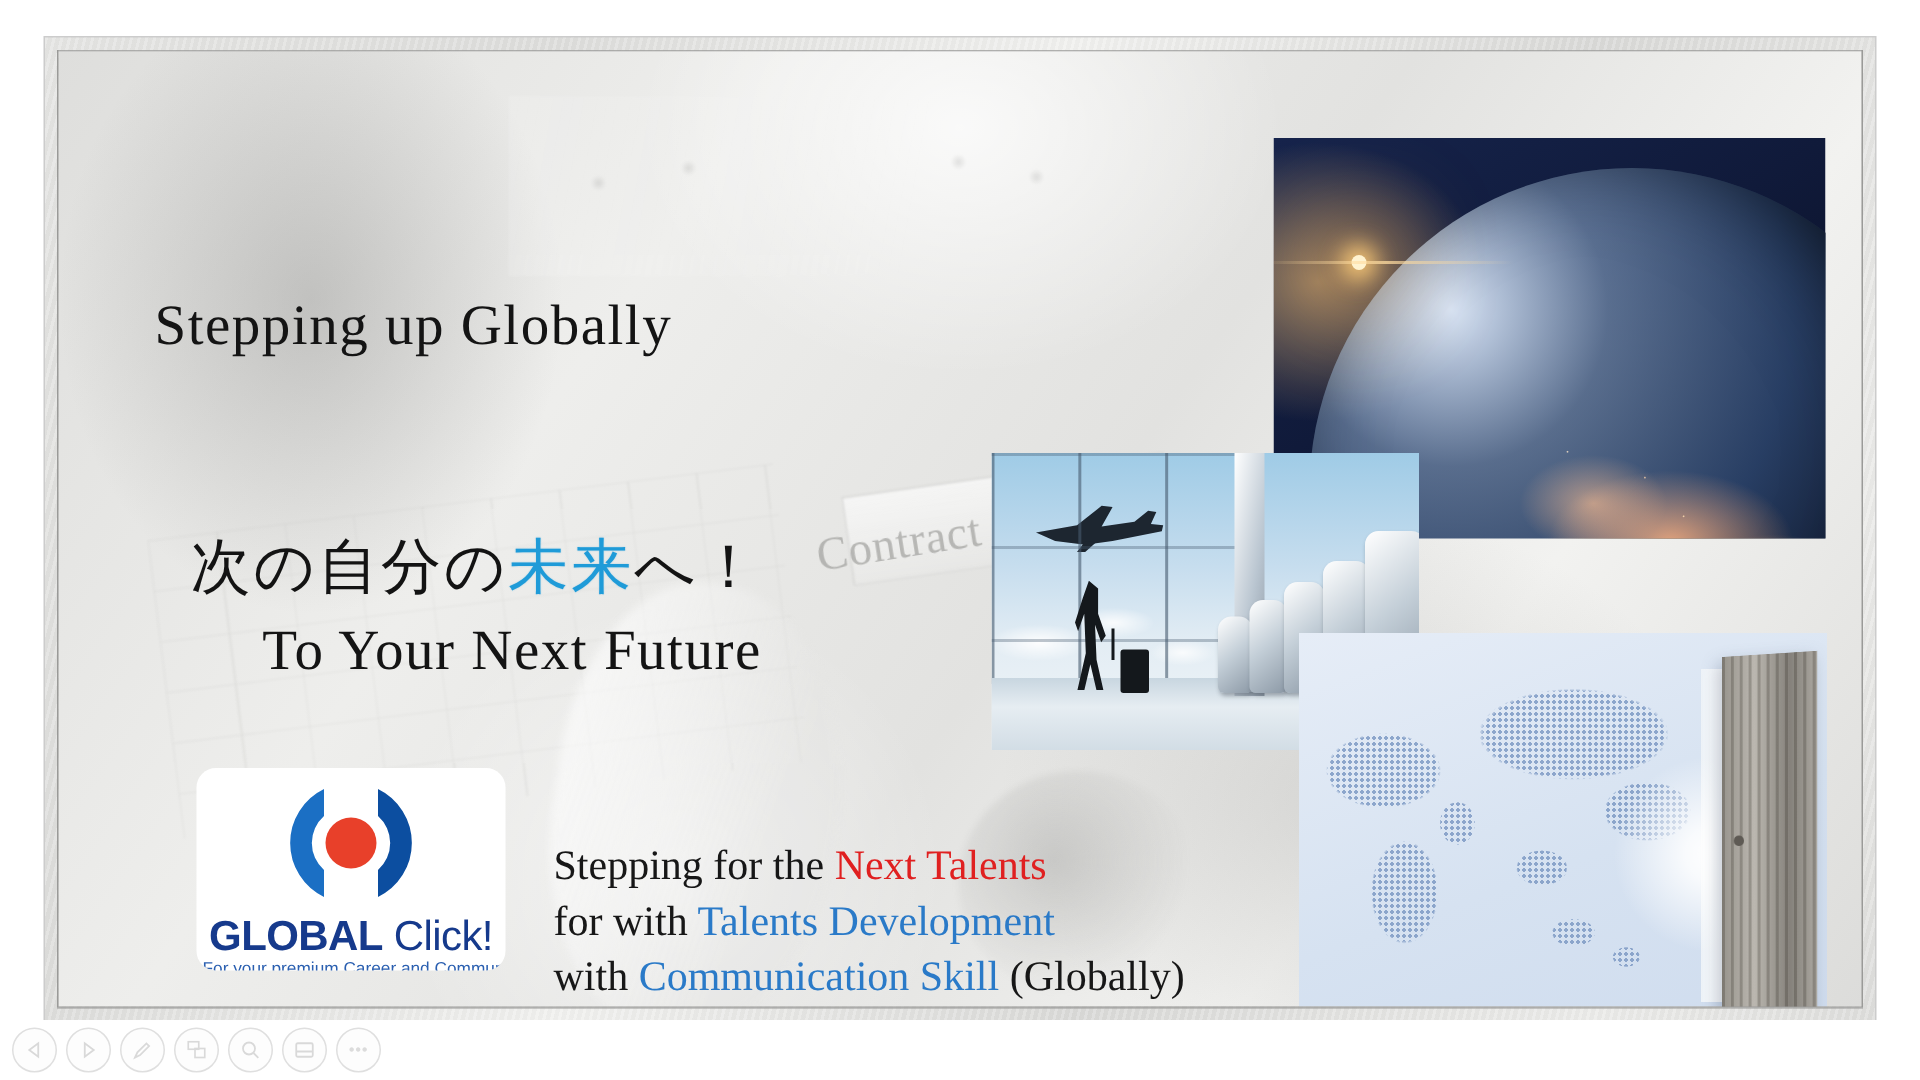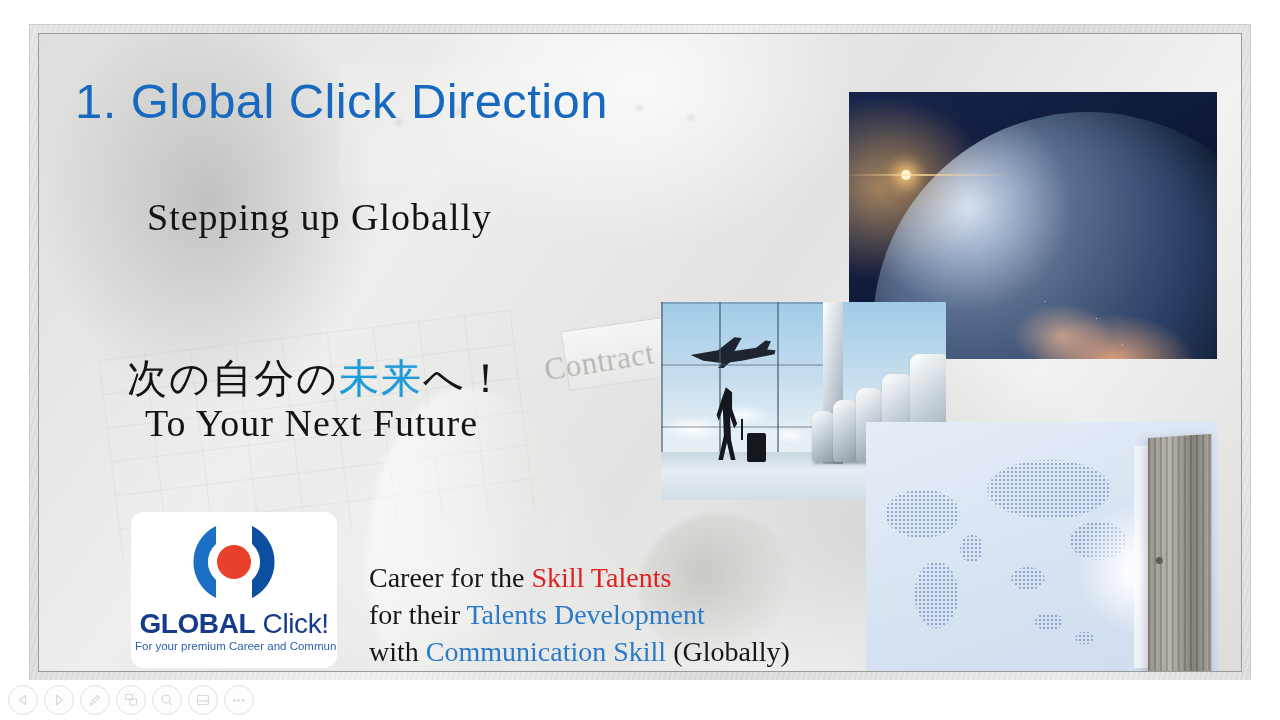--- a/index.html
+++ b/index.html
@@ -173,23 +173,23 @@
   .en-line {
     font-family: "Liberation Serif", serif;
     font-size: 38px;
     color: #141414;
     letter-spacing: 1px;
     white-space: nowrap;
     line-height: 1.15;
   }
 
   #msg1 { left: 64px; top: 160px; }
-  #msg1 .en-line { margin-left: 44px; margin-top: 2px; }
+  #msg1 .en-line { margin-top: 2px; }
   #msg2 { left: 88px; top: 322px; }
-  #msg2 .en-line { margin-left: 18px; margin-top: 2px; }
+  #msg2 .en-line { margin-left: 18px; margin-top: 13px; text-align: right; }
 
   
   .support {
     position: absolute;
     left: 330px;
     top: 525px;
     z-index: 6;
     font-family: "Liberation Serif", serif;
     font-size: 28px;
     line-height: 1.33;
@@ -205,21 +205,21 @@
     left: 92px;
     top: 478px;
     width: 206px;
     height: 200px;
     z-index: 6;
   }
   .logo-card {
     position: absolute;
     left: 0; top: 0;
     width: 206px;
-    height: 156px;
+    height: 135px;
     background: #ffffff;
     border-radius: 13px;
     overflow: hidden;
   }
   .logo-mark {
     position: absolute;
     left: 50%;
     transform: translateX(-50%);
     top: 8px;
     width: 96px;
@@ -485,34 +485,33 @@
     <div class="slide">
 
       <div class="bg-photo"></div>
       <div class="bg-sockets"></div>
       <div class="bg-keys"></div>
       <div class="bg-sleeve"></div>
       <div class="bg-watch"></div>
       <div class="bg-paper"></div>
       <div class="bg-contract">Contract</div>
 
-      <div class="slide-title">1. Global Click Direction</div>
 
       <div class="msg-block" id="msg1">
         <div class="en-line">Stepping up Globally</div>
       </div>
 
       <div class="msg-block" id="msg2">
         <div class="jp-line"><span>次の自分の</span><span class="hl">未来</span><span>へ！</span></div>
         <div class="en-line">To Your Next Future</div>
       </div>
 
       <div class="support">
-        <div><span>Career for the </span><span class="red">Skill Talents</span></div>
-        <div><span>for their </span><span class="blue">Talents Development</span></div>
+        <div><span>Stepping for the </span><span class="red">Next Talents</span></div>
+        <div><span>for with </span><span class="blue">Talents Development</span></div>
         <div><span>with </span><span class="blue">Communication Skill</span><span> (Globally)</span></div>
       </div>
 
       <div class="logo-wrap">
         <div class="logo-card">
           <div class="logo-mark">
             <svg viewBox="0 0 96 84" width="96" height="84">
               <path d="M30 6 A40 40 0 0 0 30 78 L30 60 A24 24 0 0 1 30 24 Z" fill="#1b6fc4"></path>
               <path d="M66 6 A40 40 0 0 1 66 78 L66 60 A24 24 0 0 0 66 24 Z" fill="#0c4ea0"></path>
               <circle cx="48" cy="42" r="17" fill="#e8402a"></circle>

